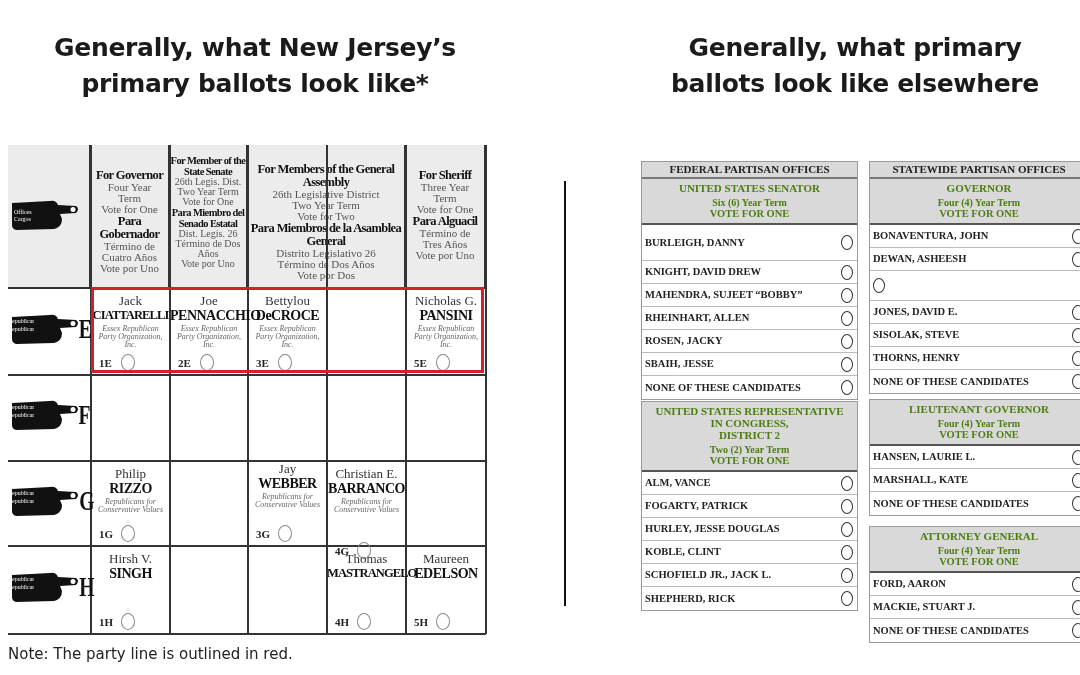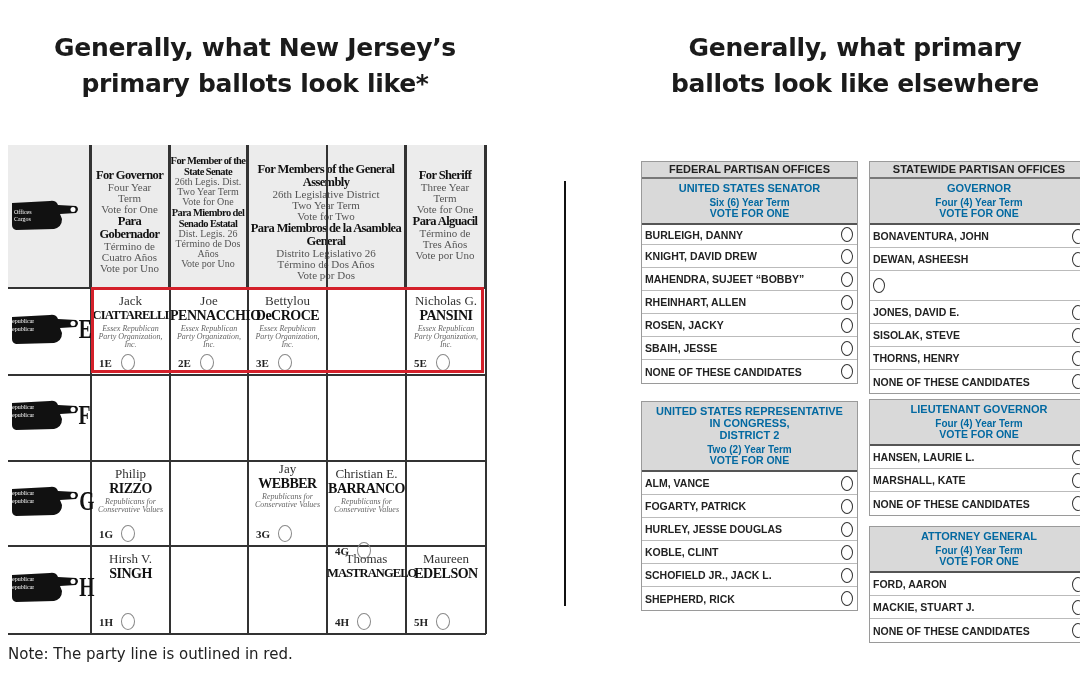--- a/index.html
+++ b/index.html
@@ -20,23 +20,23 @@
   .nj .cell .first{font-size:13px;color:#333;line-height:14px;}
   .nj .cell .last{font-size:14px;font-weight:bold;color:#111;line-height:15px;letter-spacing:-0.5px;}
   .nj .cell .org{font-size:8px;font-style:italic;color:#666;line-height:8px;margin-top:2px;}
   .nj .cell .num{position:absolute;left:8px;bottom:5px;font-size:11px;font-weight:bold;color:#222;}
   .nj .cell .oval{position:absolute;left:30px;bottom:3px;width:12px;height:15px;border:1.3px solid #888;border-radius:50%;}
   .hand{position:absolute;left:2px;width:70px;height:36px;}
   .letter{position:absolute;left:68px;font-family:"Liberation Serif",serif;font-weight:bold;font-size:28px;color:#111;transform:scaleX(0.7);}
   .redbox{position:absolute;left:83px;top:142px;width:393px;height:86px;border:3px solid #d4202a;box-sizing:border-box;}
 
   
-  .ob{position:absolute;border:1px solid #9a9a9a;background:#fff;box-sizing:border-box;font-family:Liberation Sans, sans-serif;}
+  .ob{position:absolute;border:1px solid #9a9a9a;background:#fff;box-sizing:border-box;font-family:Liberation Serif, serif;}
   .ob .sect{background:#d9d9d9;text-align:center;font-weight:bold;font-size:11px;color:#222;border-bottom:2px solid #777;height:15px;line-height:15px;}
-  .ob .head{background:#d9d9d9;text-align:center;font-weight:bold;color:#0369a1;border-bottom:2px solid #555;padding:3px 2px 4px;}
+  .ob .head{background:#d9d9d9;text-align:center;font-weight:bold;color:#4d7c0f;border-bottom:2px solid #555;padding:3px 2px 4px;}
   .ob .head .off{font-size:11px;line-height:12px;}
   .ob .head .term{font-size:10px;line-height:10px;margin-top:4px;}
   .ob .head .vote{font-size:10.5px;line-height:11px;}
   .ob .row{position:relative;border-bottom:1px solid #bbb;font-weight:bold;font-size:10.5px;color:#222;padding-left:3px;display:flex;align-items:center;box-sizing:border-box;}
   .ob .row:last-child{border-bottom:none;}
   .ob .row .nm{flex:1;line-height:10px;}
   .ob .row .ov{width:10px;height:13px;border:1.5px solid #333;border-radius:50%;margin-right:4px;flex:none;}
 </style>
 </head>
 <body>
@@ -239,21 +239,21 @@
 <div id="ob-left"></div>
 <div id="ob-right"></div>
 
 <div class="ob" style="left:641px;top:161px;width:217px;">
     <div class="sect">FEDERAL PARTISAN OFFICES</div>
     <div class="head">
       <div class="off">UNITED STATES SENATOR</div>
       <div class="term">Six (6) Year Term</div>
       <div class="vote">VOTE FOR ONE</div>
     </div>
-    <div class="row" style="height:20px;">
+    <div class="row" style="height:36px;">
       <span class="nm">BURLEIGH, DANNY</span>
       <span class="ov"></span>
     </div>
     <div class="row" style="height:23px;align-items:center;">
       <span class="nm">KNIGHT, DAVID DREW</span>
       <span class="ov"></span>
     </div>
     <div class="row" style="height:23px;">
       <span class="nm">MAHENDRA, SUJEET “BOBBY”</span>
       <span class="ov"></span>

